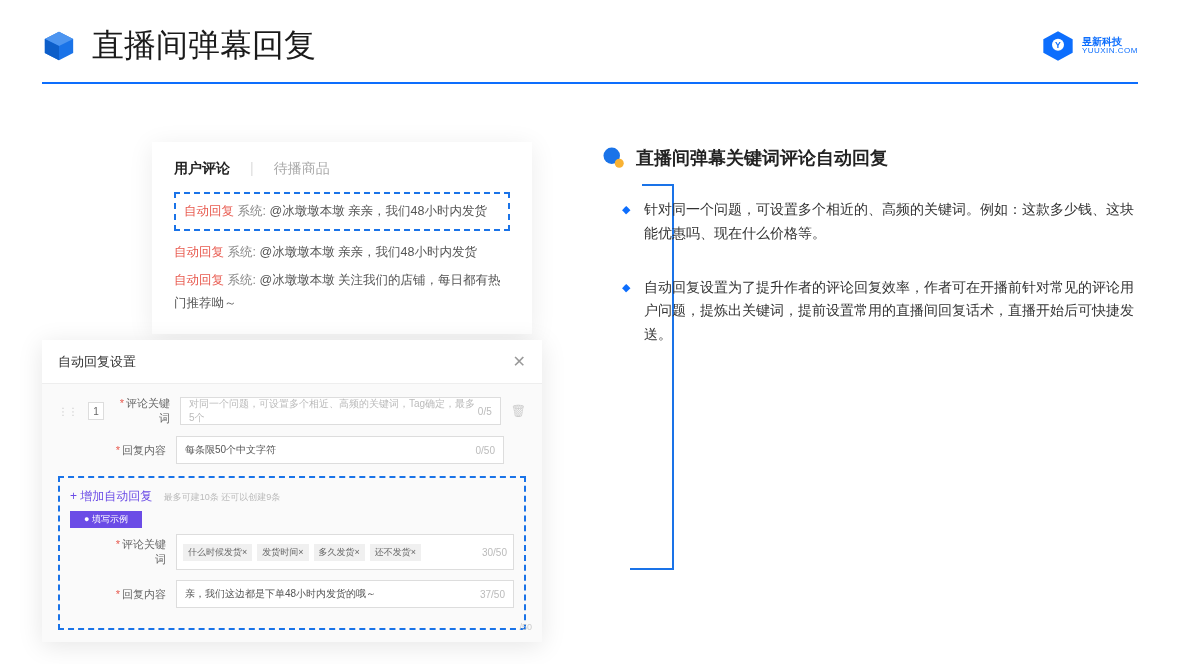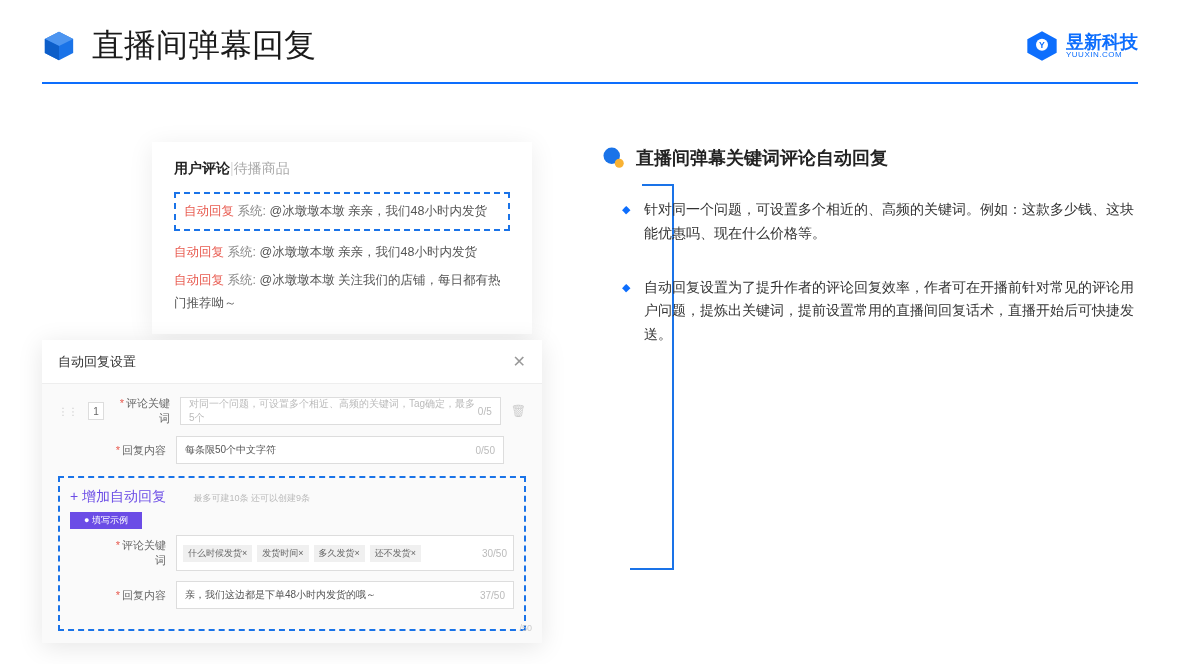--- a/index.html
+++ b/index.html
@@ -4,27 +4,27 @@
 <style>
 *{box-sizing:border-box;margin:0;padding:0;}
 body{font-family:-apple-system,"PingFang SC","Microsoft YaHei",sans-serif;background:#fff;width:1180px;height:664px;overflow:hidden;position:relative;}
 .header{display:flex;align-items:center;justify-content:space-between;padding:24px 42px 0;}
 .header-left{display:flex;align-items:center;gap:16px;}
 .cube-icon{width:34px;height:34px;}
 .page-title{font-size:32px;font-weight:400;color:#1a1a1a;text-align:center;}
 .brand{display:flex;align-items:center;gap:8px;}
 .brand-logo{width:32px;height:32px;}
 .brand-text{display:flex;flex-direction:column;line-height:1;}
-.brand-name{font-size:18px;font-weight:600;color:#0d6efd;}
+.brand-name{font-size:10px;font-weight:600;color:#0d6efd;}
 .brand-sub{font-size:8px;color:#0d6efd;letter-spacing:0.5px;}
 .hr{height:2px;background:#0d6efd;margin:14px 42px 0;}
 .content{display:flex;padding:0 42px;margin-top:58px;gap:60px;}
 .left{position:relative;width:500px;}
 .comment-panel{position:absolute;left:110px;top:0;width:380px;background:#fff;box-shadow:0 4px 24px rgba(0,0,0,0.08);padding:18px 22px 14px;font-size:13px;}
-.tabs{display:flex;margin-bottom:14px;font-size:14px;}
+.tabs{display:flex;gap:20px;margin-bottom:14px;font-size:14px;}
 .tab-active{font-weight:600;color:#222;}
 .tab{color:#aaa;}
 .tab-sep{color:#ddd;}
 .comment-row{font-size:12.5px;color:#555;line-height:1.8;margin-bottom:6px;}
 .comment-row.hl{border:2px dashed #1a73e8;padding:6px 8px;margin-bottom:10px;}
 .badge{color:#e85a4f;}
 .sys{color:#888;}
 .settings-panel{position:absolute;left:0;top:198px;width:500px;background:#fff;box-shadow:0 4px 24px rgba(0,0,0,0.1);padding:0;font-size:12px;}
 .settings-header{display:flex;justify-content:space-between;align-items:center;padding:12px 16px;border-bottom:1px solid #eee;font-size:13px;color:#333;}
 .close-x{color:#999;font-size:16px;cursor:pointer;}
@@ -32,21 +32,21 @@
 .form-row{display:flex;align-items:center;gap:10px;margin-bottom:10px;font-size:11px;}
 .drag-handle{color:#ccc;font-size:10px;}
 .row-num{width:16px;height:18px;border:1px solid #ddd;background:#fff;display:inline-flex;align-items:center;justify-content:center;font-size:10px;color:#666;}
 .req-star{color:#e85a4f;margin-right:2px;}
 .label{color:#666;width:56px;text-align:right;font-size:11px;}
 .input-box{flex:1;border:1px solid #ddd;background:#fff;padding:5px 8px;color:#bbb;font-size:10px;display:flex;justify-content:space-between;align-items:center;height:28px;}
 .input-box.dark{color:#555;}
 .counter{color:#bbb;font-size:10px;}
 .trash{color:#ccc;font-size:12px;}
 .example-block{border:2px dashed #1a73e8;padding:10px;margin-top:12px;}
-.add-link{color:#6b4ce6;font-size:14px;margin-right:24px;}
+.add-link{color:#6b4ce6;font-size:12px;margin-right:8px;}
 .hint-small{color:#bbb;font-size:9px;}
 .example-badge{display:inline-block;background:#6b4ce6;color:#fff;font-size:9px;padding:2px 14px;margin:6px 0;}
 .tag{display:inline-block;background:#f0f0f0;color:#666;font-size:9px;padding:2px 5px;margin-right:3px;}
 .tag-box{flex:1;border:1px solid #ddd;background:#fff;padding:3px 6px;display:flex;justify-content:space-between;align-items:center;height:36px;}
 .tag-group{display:flex;flex-wrap:wrap;gap:2px;}
 .connector-h{position:absolute;left:490px;top:42px;width:32px;height:2px;border-top:2px solid #1a73e8;}
 .connector-v{position:absolute;left:520px;top:42px;width:2px;height:386px;border-left:2px solid #1a73e8;}
 .connector-h2{position:absolute;left:478px;top:426px;width:44px;height:2px;border-top:2px solid #1a73e8;}
 .right{flex:1;padding-top:4px;}
 .section-head{display:flex;align-items:center;gap:10px;margin-bottom:28px;}

